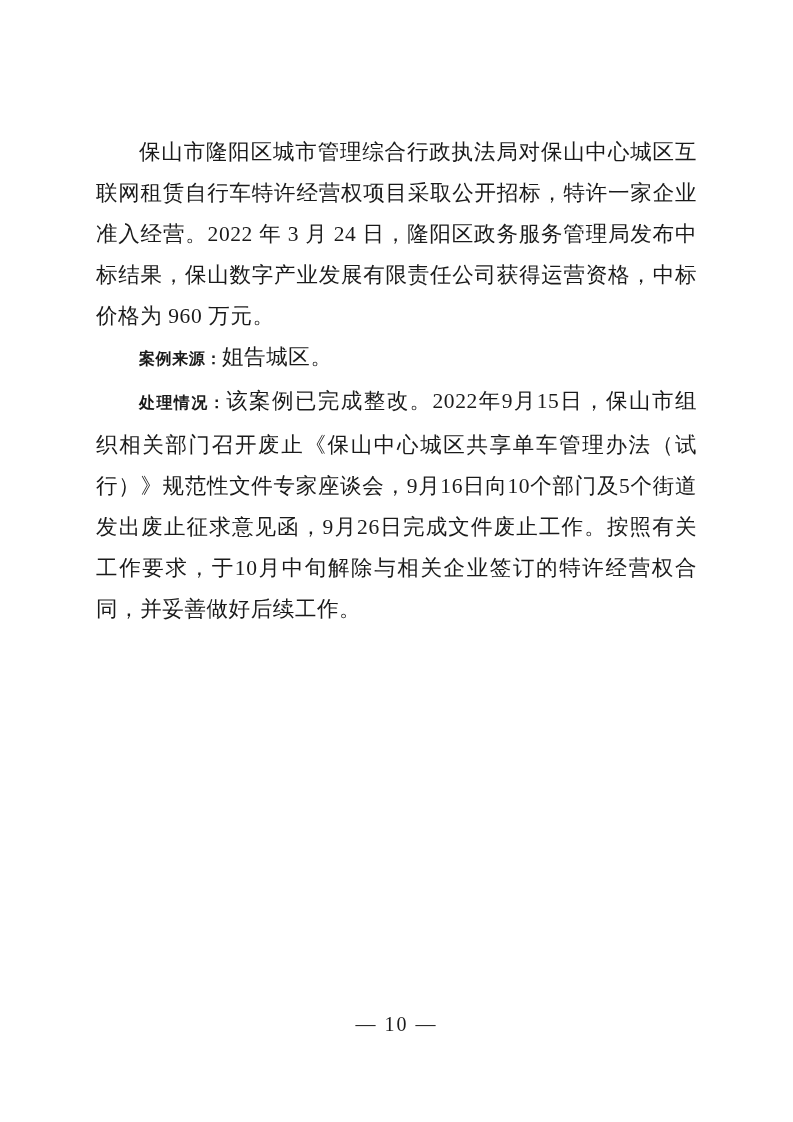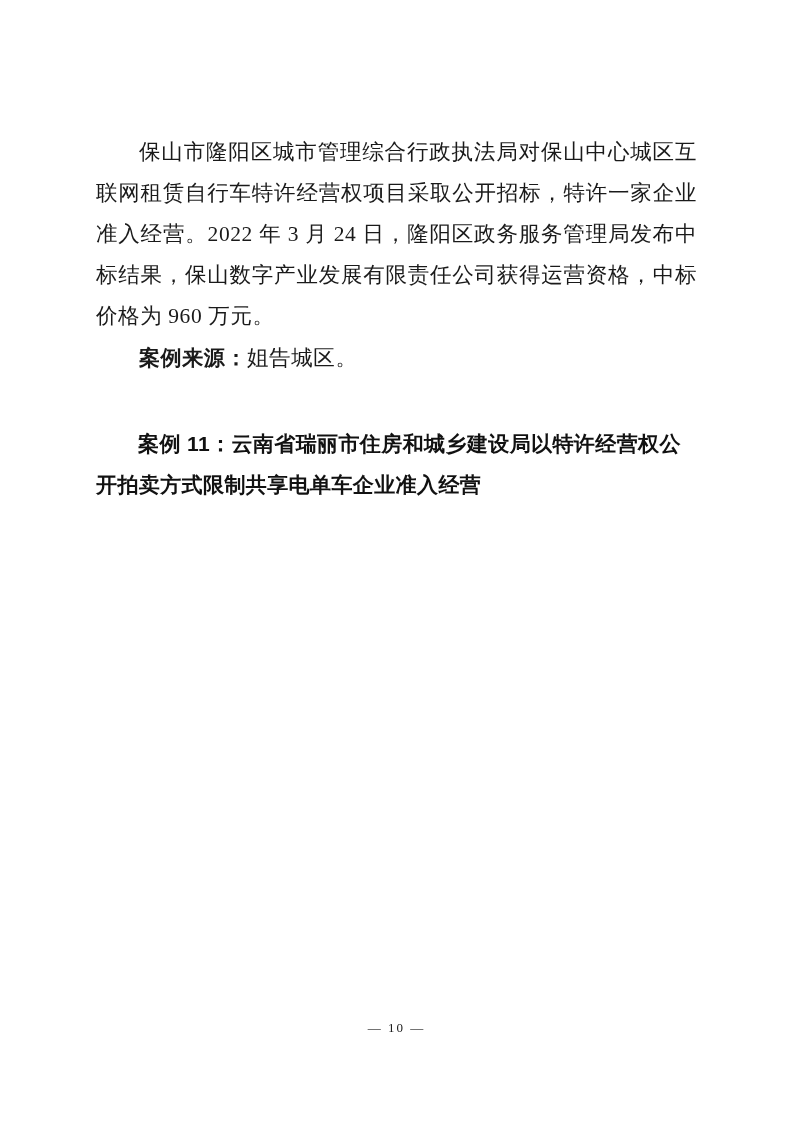--- a/index.html
+++ b/index.html
@@ -27,22 +27,22 @@
     line-height: 41px;
     text-align: justify;
     text-justify: inter-ideograph;
     letter-spacing: 0.6px;
     margin: 0 0 0 0;
     text-indent: 2em;
     font-family: "Liberation Serif", "DejaVu Serif", serif;
   }
   .label-head {
     font-weight: bold;
-    font-family: Liberation Sans, sans-serif;
-    font-size: 21px;
+    font-family: Liberation Mono, monospace;
+    font-size: 16px;
   }
   .section-title {
     font-family: "Liberation Sans", "DejaVu Sans", sans-serif;
     font-weight: bold;
     font-size: 21px;
     line-height: 41px;
     letter-spacing: 0.4px;
     text-indent: 2em;
     margin: 0;
     color: #111;
@@ -52,38 +52,38 @@
   }
   .gap-small {
     height: 10px;
   }
   .footer {
     position: absolute;
     left: 0;
     right: 0;
     bottom: 86px;
     text-align: center;
-    font-size: 13px;
+    font-size: 20px;
     letter-spacing: 2px;
     color: #1a1a1a;
     font-family: "Liberation Serif", "DejaVu Serif", serif;
   }
 </style>
 </head>
 <body>
 
 <div class="page">
 
   <p class="para">保山市隆阳区城市管理综合行政执法局对保山中心城区互联网租赁自行车特许经营权项目采取公开招标，特许一家企业准入经营。2022 年 3 月 24 日，隆阳区政务服务管理局发布中标结果，保山数字产业发展有限责任公司获得运营资格，中标价格为 960 万元。</p>
 
   <p class="para"><span class="label-head">案例来源：</span><span>姐告城区。</span></p>
 
+  <p class="para"><span class="label-head">处理情况：</span><span>该案例已完成整改。2022年9月15日，保山市组织相关部门召开废止《保山中心城区共享单车管理办法（试行）》规范性文件专家座谈会，9月16日向10个部门及5个街道发出废止征求意见函，9月26日完成文件废止工作。按照有关工作要求，于10月中旬解除与相关企业签订的特许经营权合同，并妥善做好后续工作。</span></p>
 
   <div class="gap-large"></div>
 
-  <p class="section-title">案例 11：云南省瑞丽市住房和城乡建设局以特许经营权公开拍卖方式限制共享电单车企业准入经营</p>
 
   <div class="gap-small"></div>
 
 
   <div class="footer">— 10 —</div>
 
 </div>
 
 </body></html>

